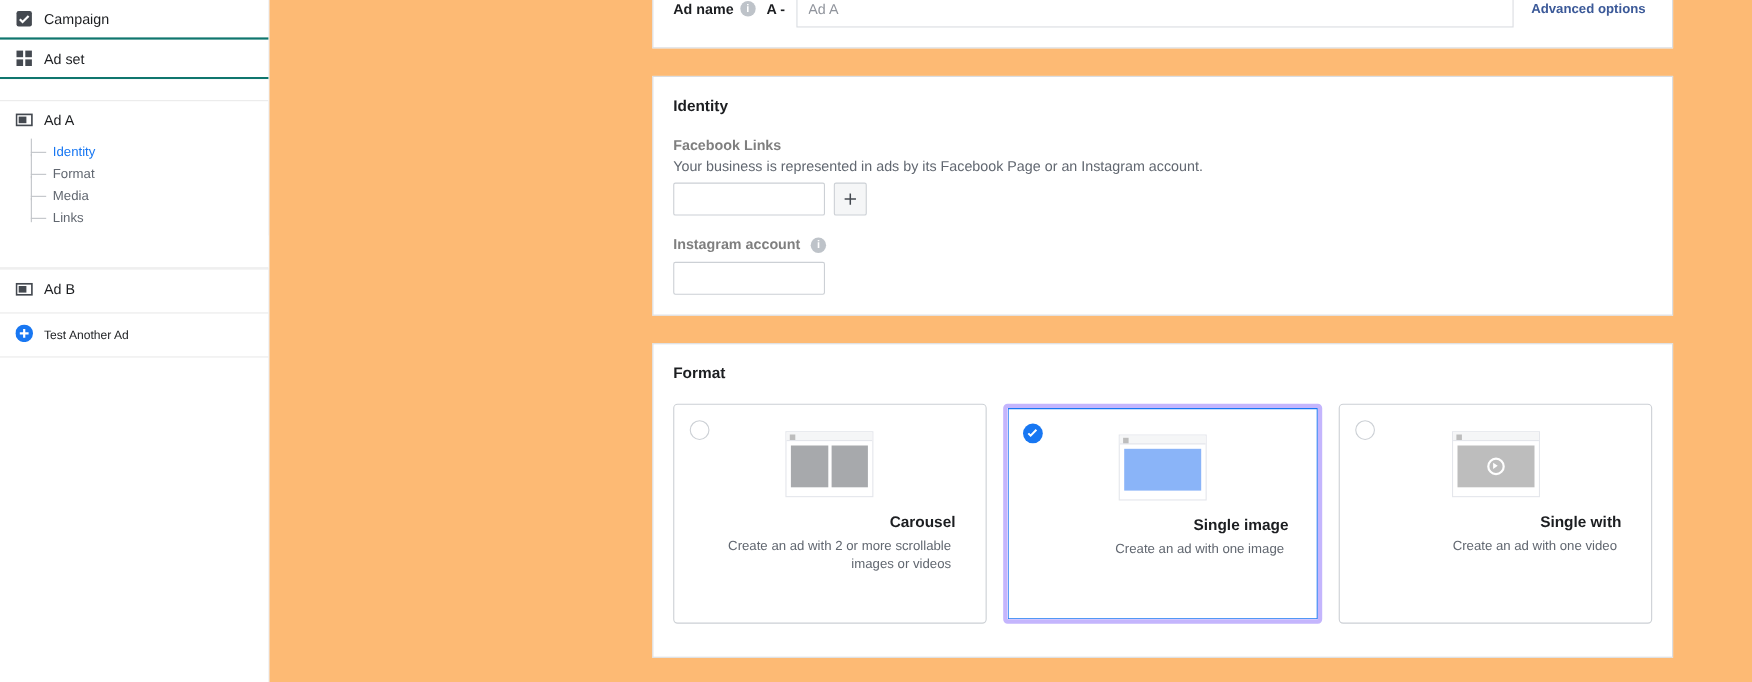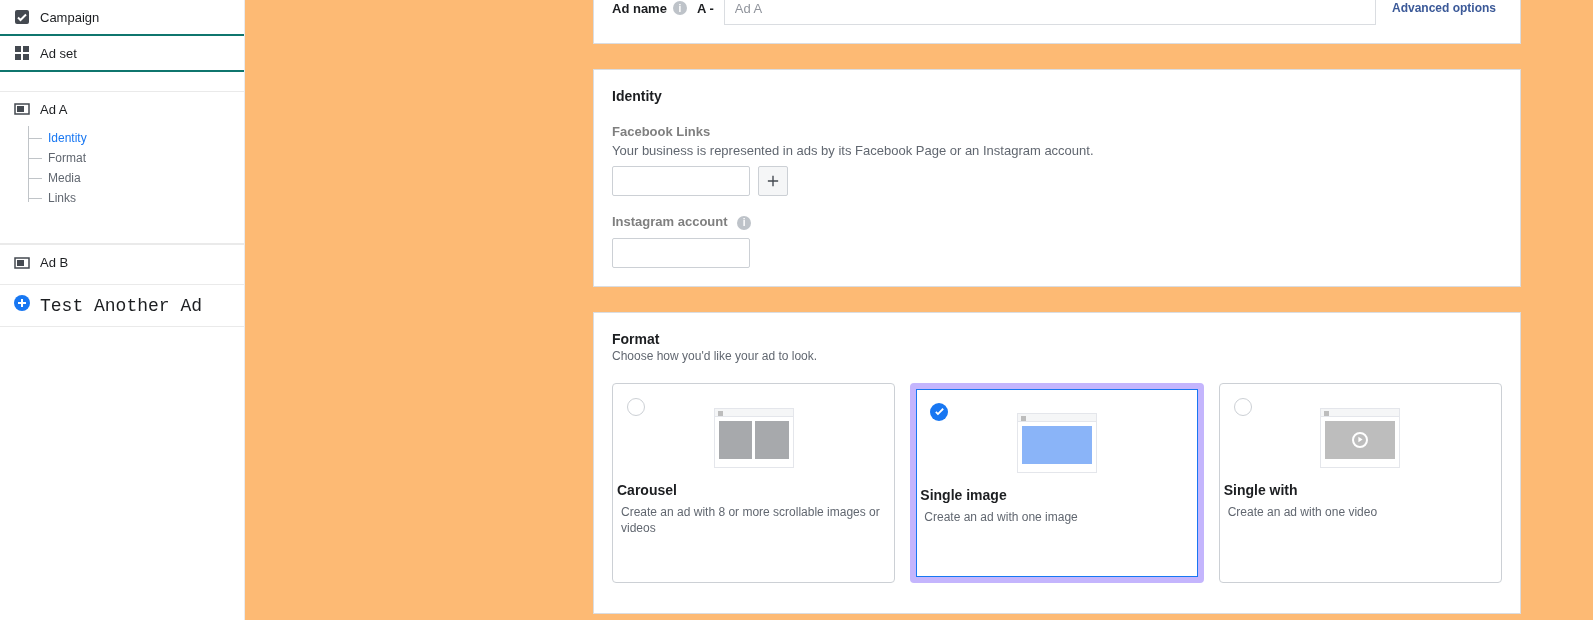--- a/index.html
+++ b/index.html
@@ -69,25 +69,24 @@
     font-size:13px;
     border-top:1px solid #eaeaea;
     border-bottom:1px solid #eaeaea;
     cursor:pointer;
   }
   .side-another {
     display:flex;
     align-items:center;
     gap:10px;
     padding:10px 14px;
-    font-size:18px;
+    font-size:11px;
     border-bottom:1px solid #eaeaea;
     cursor:pointer;
     color:#1c1e21;
-    font-family:Liberation Mono, monospace;
   }
   
   .main {
     position:absolute;
     left:245px;
     top:0;
     right:0;
     bottom:0;
     overflow-y:auto;
     background:#fdba74;
@@ -153,27 +152,27 @@
   .format-cards {
     margin-top:20px;
     display:flex;
     gap:15px;
   }
   .card {
     flex:1;
     border:1px solid #ccd0d5;
     border-radius:4px;
     min-height:200px;
-    padding:18px 4px;
+    padding:18px 27px;
     position:relative;
-    text-align:left;
+    text-align:right;
     cursor:pointer;
     background:#fff;
   }
-  .card.selected { border:6px solid #c4b5fd; box-shadow:0 0 0 1px #1877f2 inset; }
+  .card.selected { border:4px solid #c4b5fd; box-shadow:0 0 0 1px #1877f2 inset; }
   .card .radio {
     position:absolute; top:14px; left:14px;
     width:18px; height:18px; border-radius:50%;
     border:1px solid #ccd0d5;
     background:#fff;
   }
   .card .radio.checked {
     border:none;
     background:#1877f2;
     display:flex; align-items:center; justify-content:center;
@@ -301,33 +300,32 @@
         <span class="info-icon">i</span>
       </div>
       <div class="input-row">
         <div class="select-empty"></div>
       </div>
     </div>
   </div>
 
   <div class="panel format">
     <h3 style="padding:0;">Format</h3>
-    <div class="format-sub">Choose how you'd like your ad to look.</div>
     <div class="format-cards">
       <div class="card">
         <div class="radio"></div>
         <div class="thumb carousel">
           <div class="th-head"></div>
           <div class="media-area">
               <div></div>
               <div></div>
             </div>
         </div>
         <div class="card-title">Carousel</div>
-        <div class="card-desc">Create an ad with 8 or more scrollable images or videos</div>
+        <div class="card-desc">Create an ad with 2 or more scrollable images or videos</div>
       </div>
 
       <div class="card selected">
         <div class="radio checked">
           <svg viewBox="0 0 12 12">
               <path d="M2 6.5l2.3 2.3L10 3" stroke="#fff" stroke-width="2" fill="none"></path>
             </svg>
         </div>
         <div class="thumb image">
           <div class="th-head"></div>

